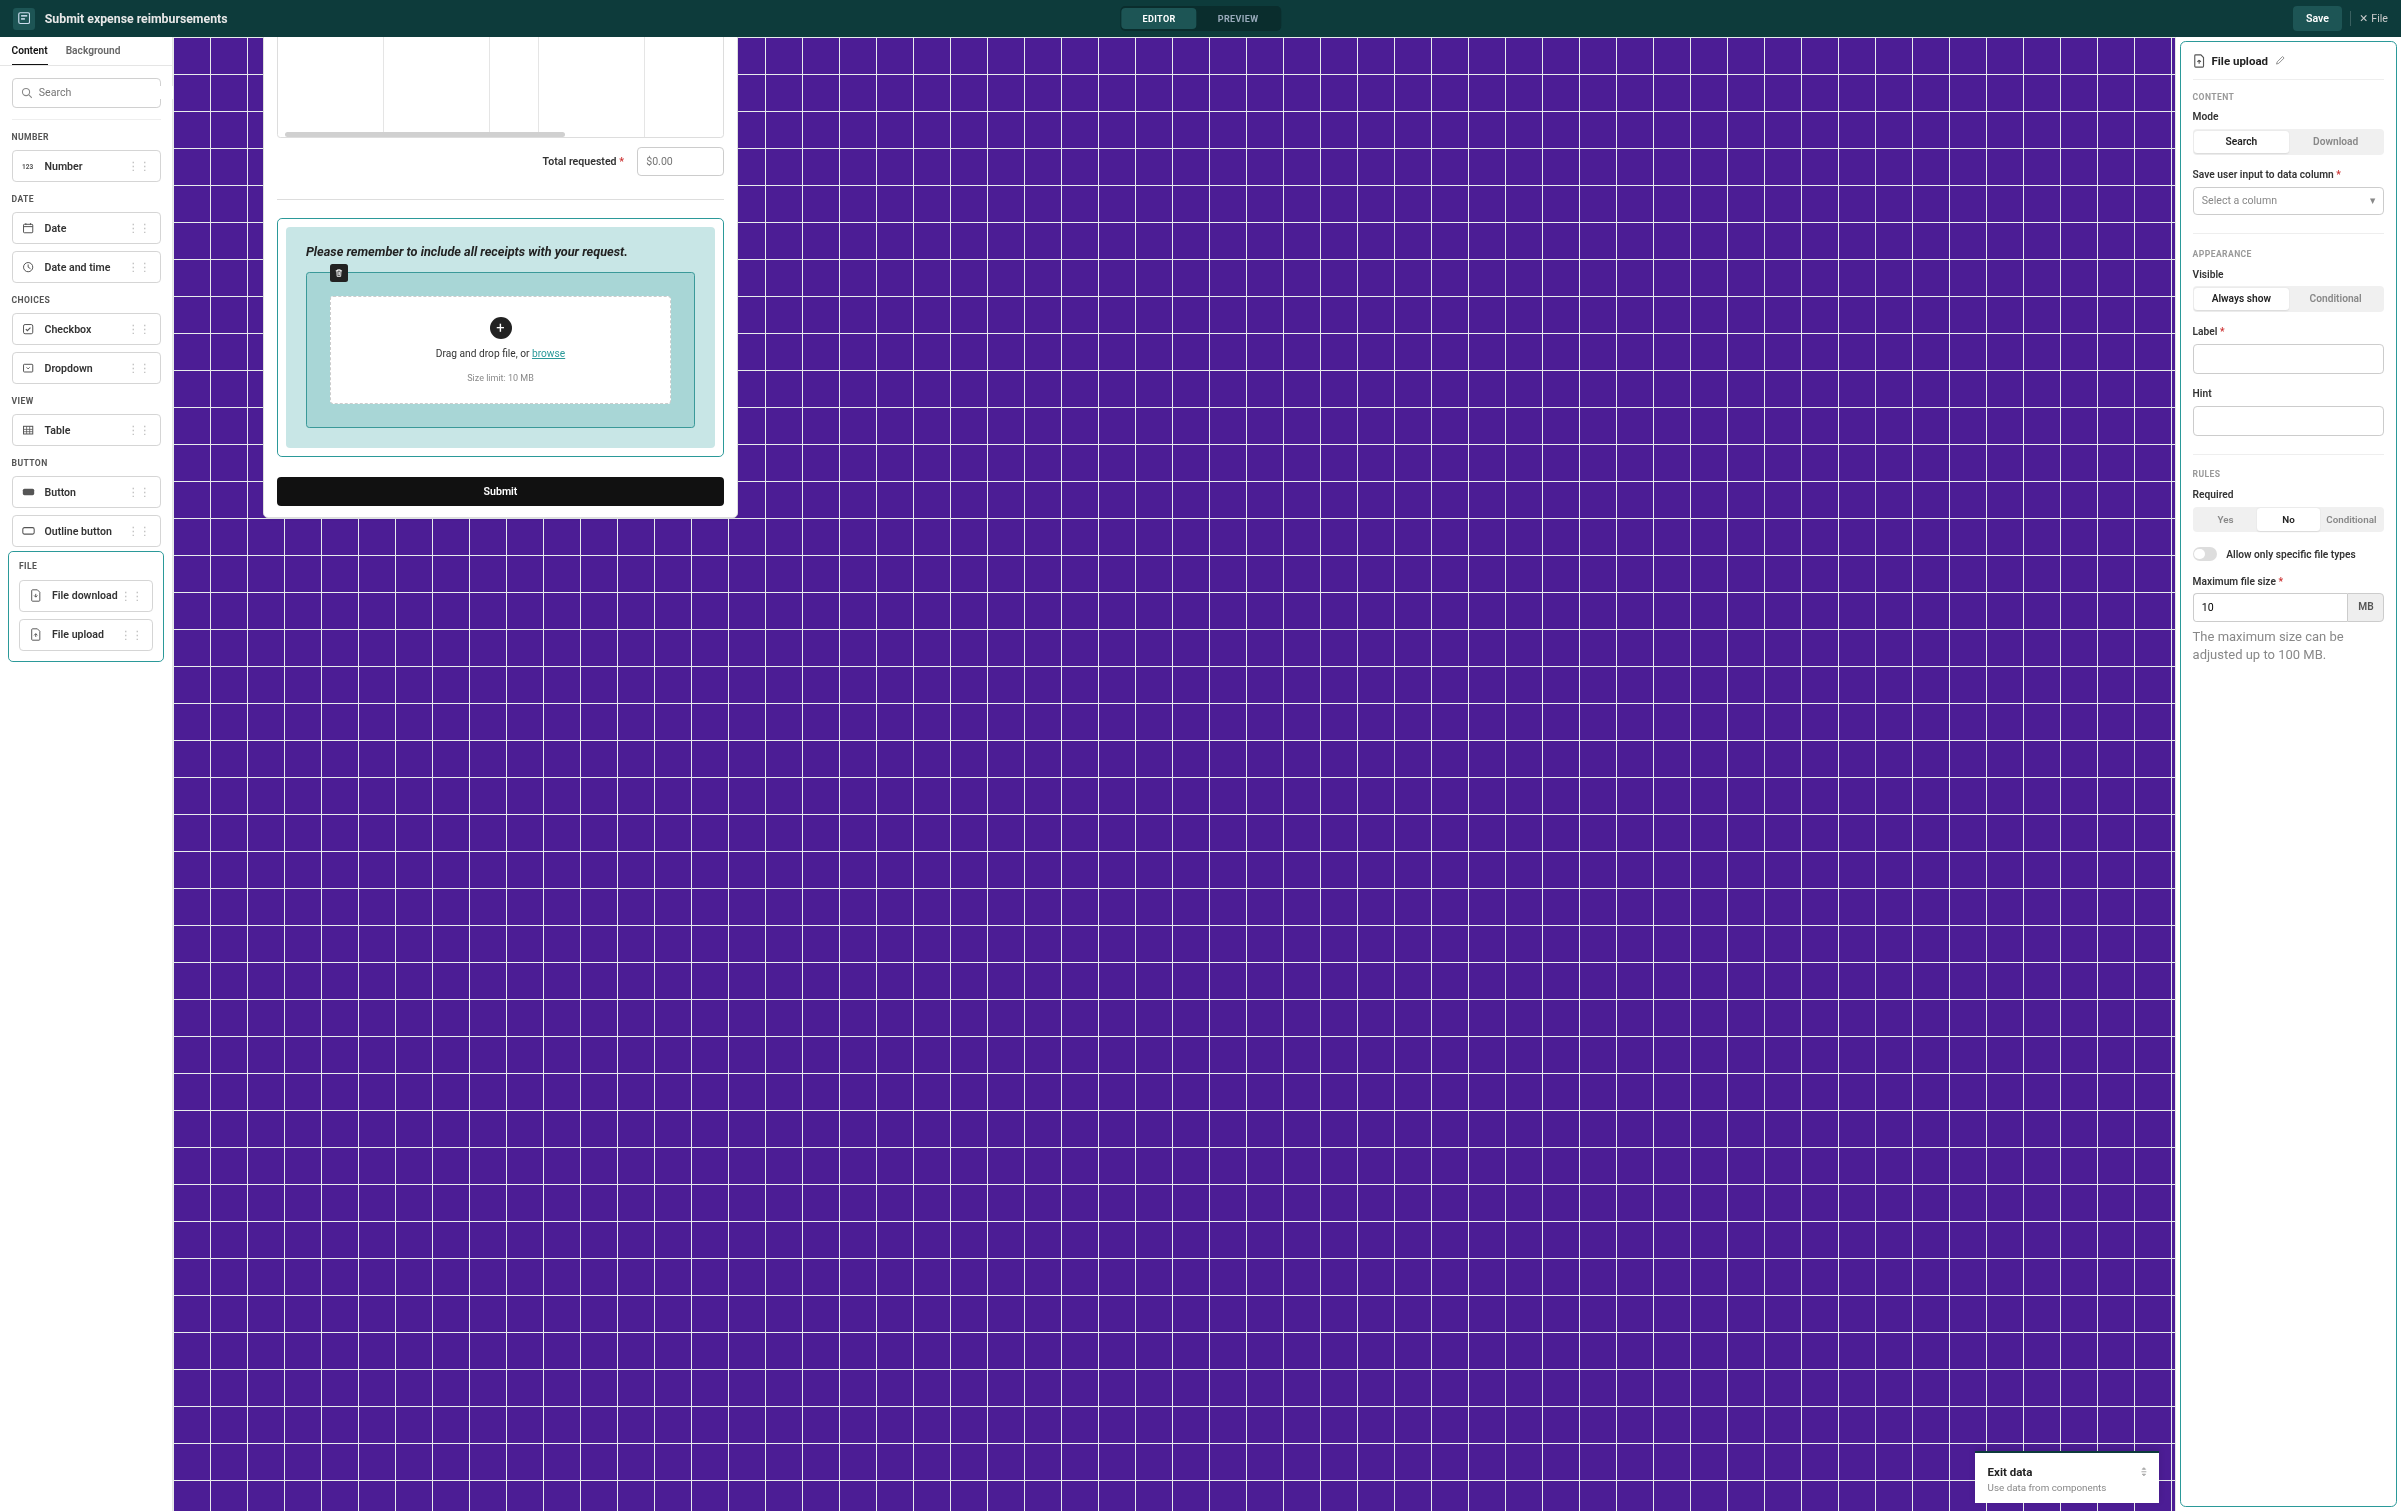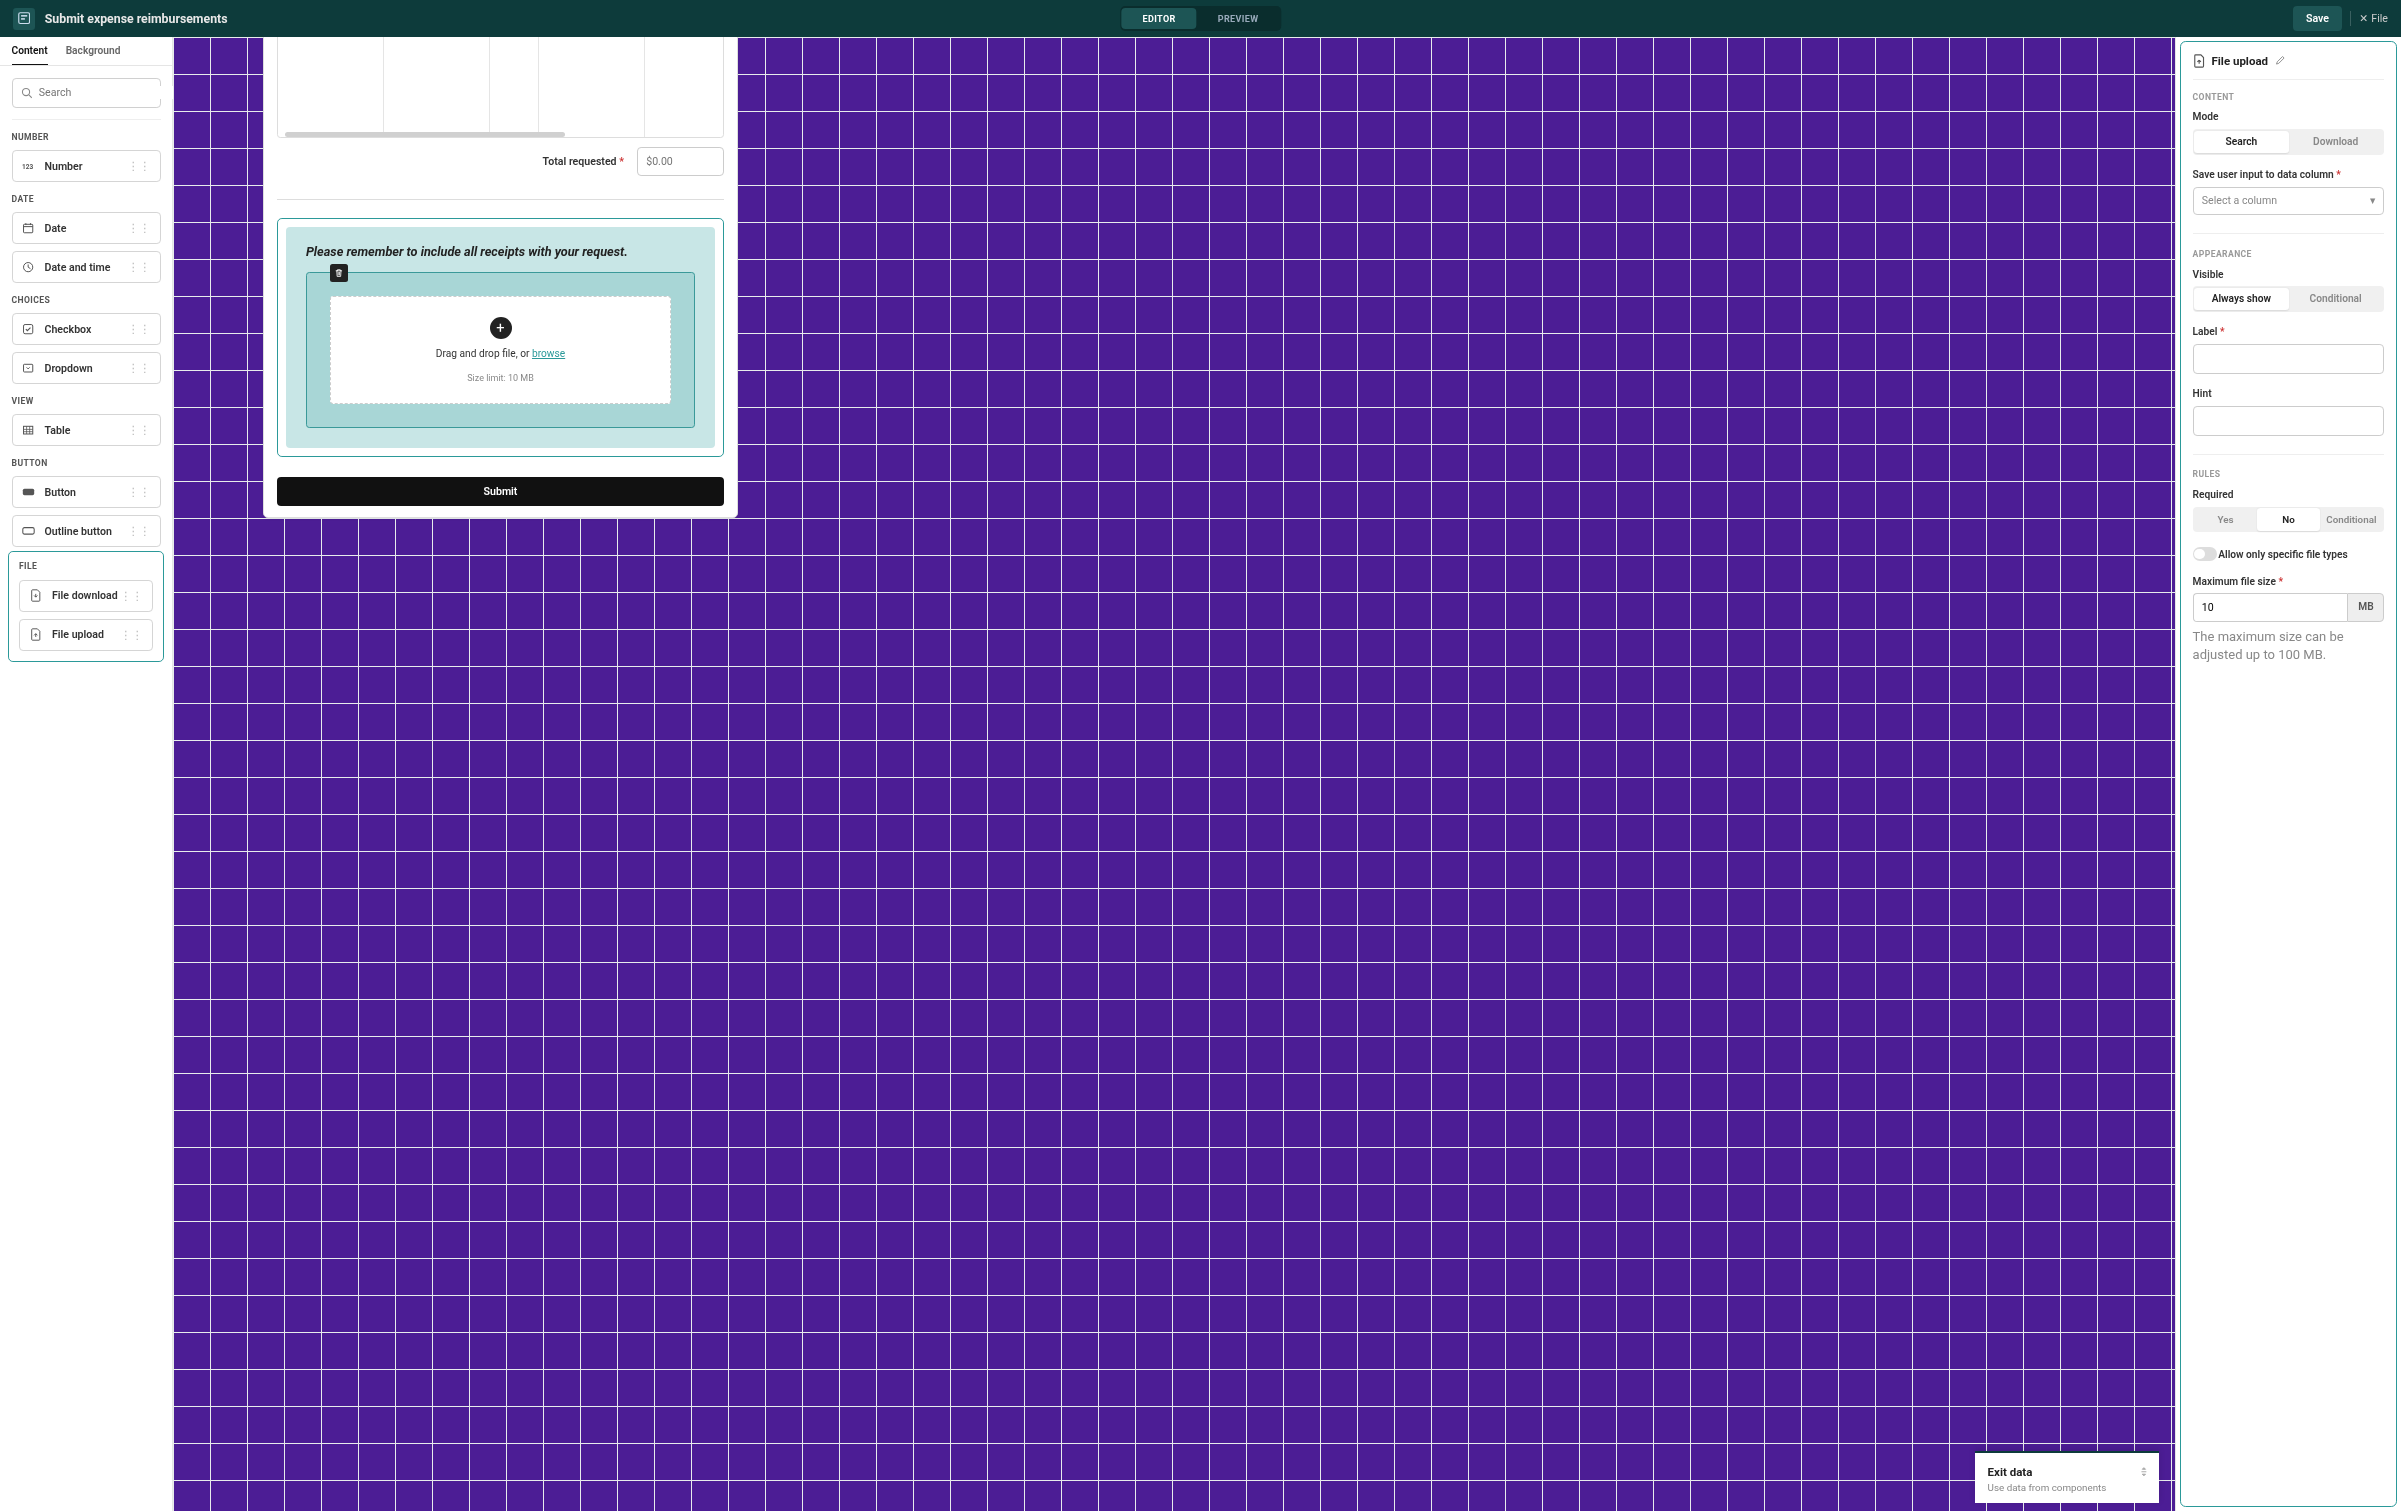--- a/index.html
+++ b/index.html
@@ -76,21 +76,21 @@
 .rside-title { font-size: 11.5px; font-weight: 700; color: #222; }
 .rside-section-label { font-size: 8.6px; font-weight: 700; color: #999; letter-spacing: 0.4px; margin-bottom: 9.8px; }
 .field-label { font-size: 10.2px; font-weight: 600; color: #333; margin-bottom: 6.6px; display: block; }
 .toggle-group { display: flex; background: #f0f0f0; border-radius: 4.1px; padding: 1.6px; margin-bottom: 14.7px; }
 .toggle-opt { flex: 1; padding: 5.7px; text-align: center; font-size: 10.2px; font-weight: 600; color: #888; border-radius: 3.3px; cursor: pointer; }
 .toggle-opt.active { background: #fff; color: #222; box-shadow: 0 0.8px 1.6px rgba(0,0,0,0.1); }
 .toggle-group.three .toggle-opt { font-size: 9.8px; padding: 5.7px 3.3px; }
 .select-box { width: 100%; border: 0.8px solid #ccc; border-radius: 4.1px; padding: 6.6px 8.2px; font-size: 10.6px; color: #888; background: #fff; display: flex; justify-content: space-between; align-items: center; margin-bottom: 18px; cursor: pointer; }
 .rside-divider { border: none; border-top: 0.8px solid #eee; margin: 3.3px 0 14.7px; }
 .text-input { width: 100%; border: 0.8px solid #ccc; border-radius: 4.1px; padding: 7.4px 8.2px; font-size: 10.6px; margin-bottom: 14.7px; }
-.switch-row { display: flex; align-items: center; gap: 1px; margin-bottom: 14.7px; }
+.switch-row { display: flex; align-items: center; gap: 9px; margin-bottom: 14.7px; }
 .switch { width: 24.6px; height: 14px; background: #ddd; border-radius: 8.2px; position: relative; cursor: pointer; }
 .switch-knob { width: 10.6px; height: 10.6px; background: #fff; border-radius: 50%; position: absolute; top: 1.6px; left: 1.6px; }
 .switch-label { font-size: 10.2px; font-weight: 600; color: #333; }
 .max-size-row { display: flex; margin-bottom: 6.6px; }
 .max-size-row input { flex: 1; border: 0.8px solid #ccc; border-right: none; border-radius: 4.1px 0 0 4.1px; padding: 6.6px 8.2px; font-size: 10.6px; }
 .max-size-unit { background: #eee; border: 0.8px solid #ccc; border-radius: 0 4.1px 4.1px 0; padding: 6.6px 9.8px; font-size: 10.2px; font-weight: 600; color: #555; }
 .help-text { font-size: 13px; color: #888; line-height: 1.4; }
 
 svg { display: block; }
 </style>

